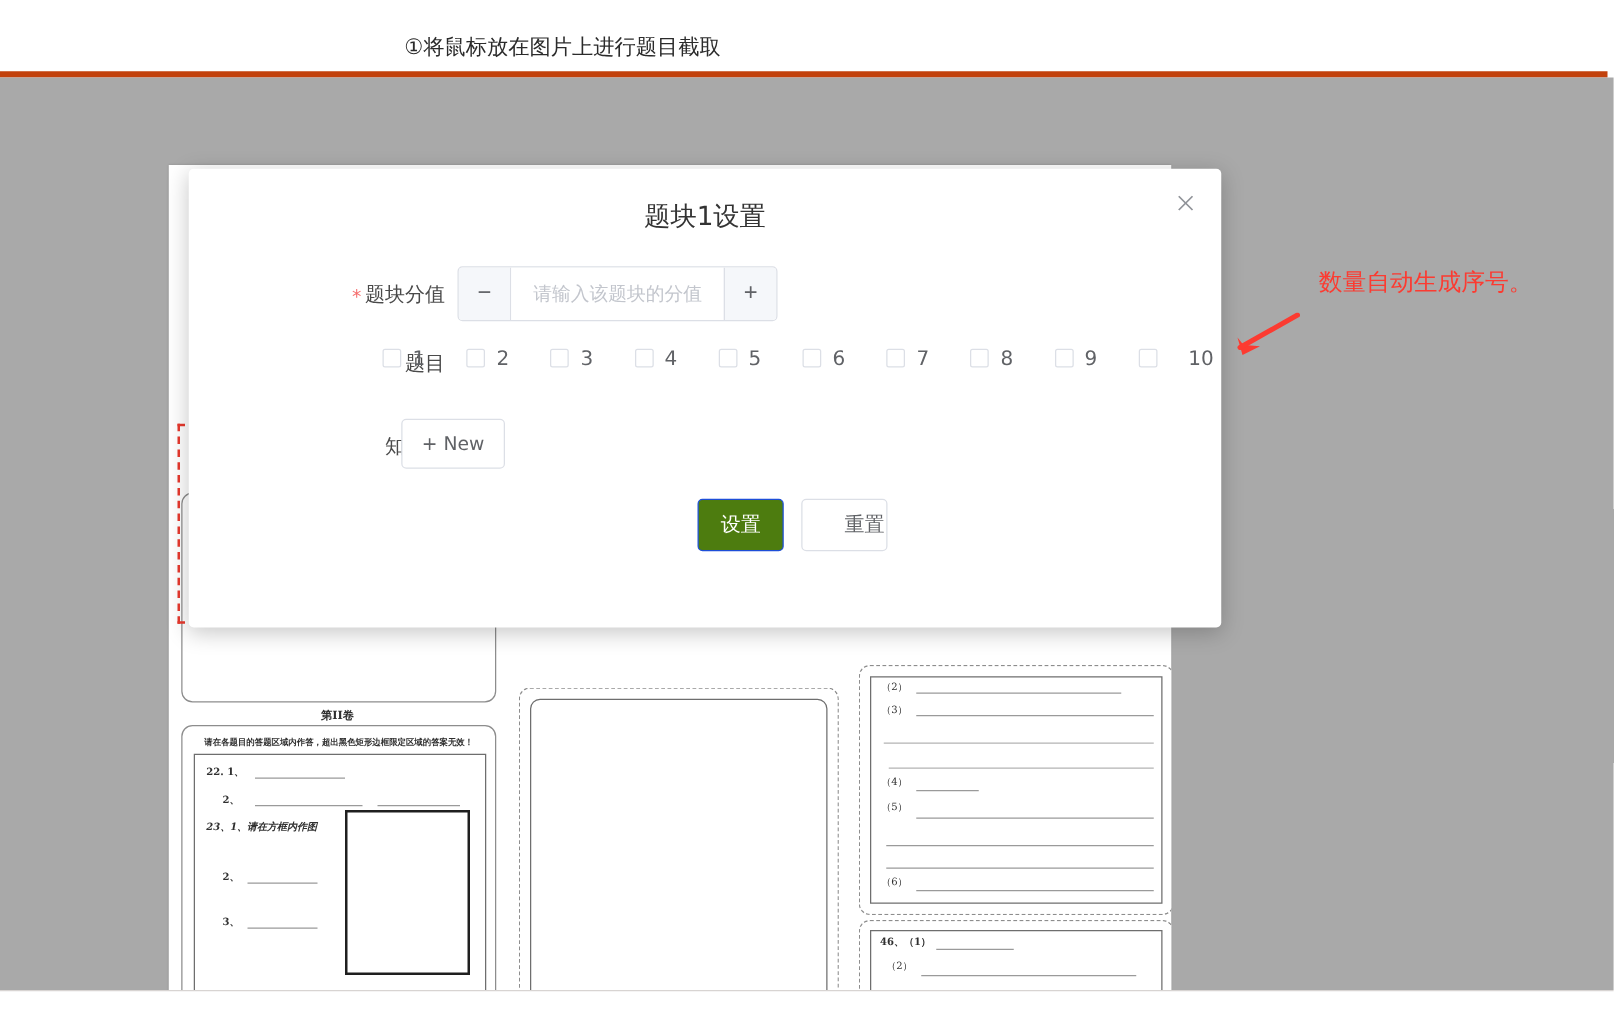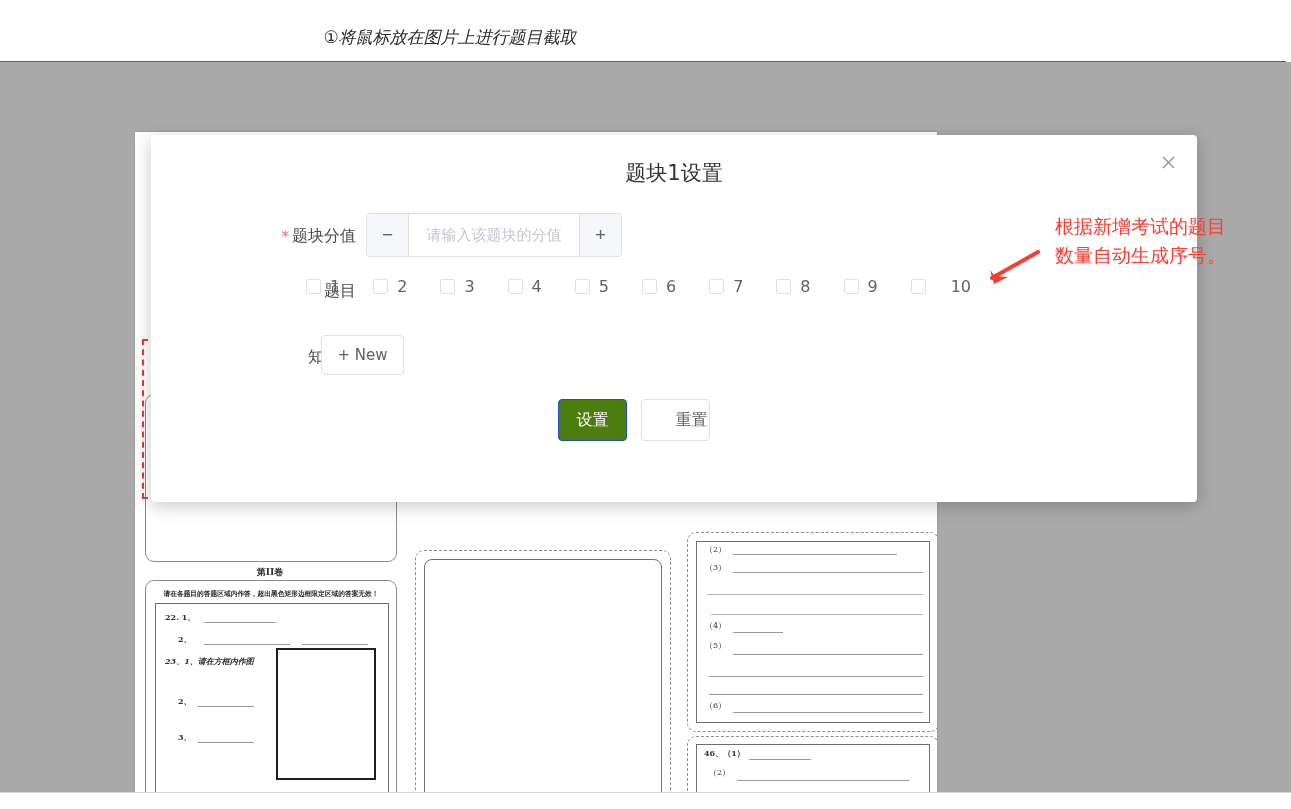--- a/index.html
+++ b/index.html
@@ -8,23 +8,22 @@
     background:#ffffff;
     font-family:"Liberation Sans","DejaVu Sans",sans-serif;
     -webkit-font-smoothing:antialiased;
   }
   .root{position:relative;width:1291px;height:809px;}
 
   
   .top-band{
     position:absolute;left:0;top:0;width:1286px;height:62px;
     background:#fff;
-    border-bottom:1px solid #c2410c;
+    border-bottom:5px solid #c2410c;
     box-sizing:border-box;
-    font-style:italic;
   }
   .top-band .caption{
     position:absolute;left:0;top:26px;width:900px;
     text-align:center;
     font-size:17px;color:#2b2b2b;
     font-family:"DejaVu Sans","Liberation Sans",sans-serif;
     white-space:nowrap;
   }
 
   
@@ -86,21 +85,21 @@
   .drawbox{position:absolute;box-sizing:border-box;border:2px solid #1f1f1f;background:#fff;}
 
   
   .crop-sel{
     position:absolute;box-sizing:border-box;
     border:2px dashed #e8392e;background:transparent;
   }
 
   
   .modal{
-    position:absolute;left:151px;top:135px;width:1046px;height:367px;
+    position:absolute;left:151px;top:135px;width:826px;height:367px;
     background:#fff;border-radius:4px;
     box-shadow:0 4px 18px rgba(0,0,0,.22);
   }
   .modal-title{
     position:absolute;left:0;top:24px;width:100%;text-align:center;
     font-size:21px;color:#333;font-family:"DejaVu Sans","Liberation Sans",sans-serif;
   }
   .modal-close{
     position:absolute;right:14px;top:12px;width:30px;height:30px;
     display:flex;align-items:center;justify-content:center;
@@ -345,21 +344,20 @@
       <div class="btn btn-plain" style="left:170px;top:0;">+ New</div>
     </div>
 
     <div class="form-row" style="top:264px;height:42px;">
       <div class="btn btn-primary" style="left:407px;top:0;">设置</div>
       <div class="btn btn-default" style="left:490px;top:0;">重置</div>
     </div>
   </div>
 
   <div class="annot">
-    <div>根据新增考试的题目</div>
     <div>数量自动生成序号。</div>
   </div>
   <div class="annot-arrow">
     <svg width="62" height="40" viewBox="0 0 62 40" aria-hidden="true">
       <path d="M60 2 L18 26 L30 27 L16 34 L12 20 L16 25 Z" fill="#fc3b31"></path>
       <path d="M60 2 L14 28" stroke="#fc3b31" stroke-width="4" stroke-linecap="round"></path>
     </svg>
   </div>
 
 </div>

